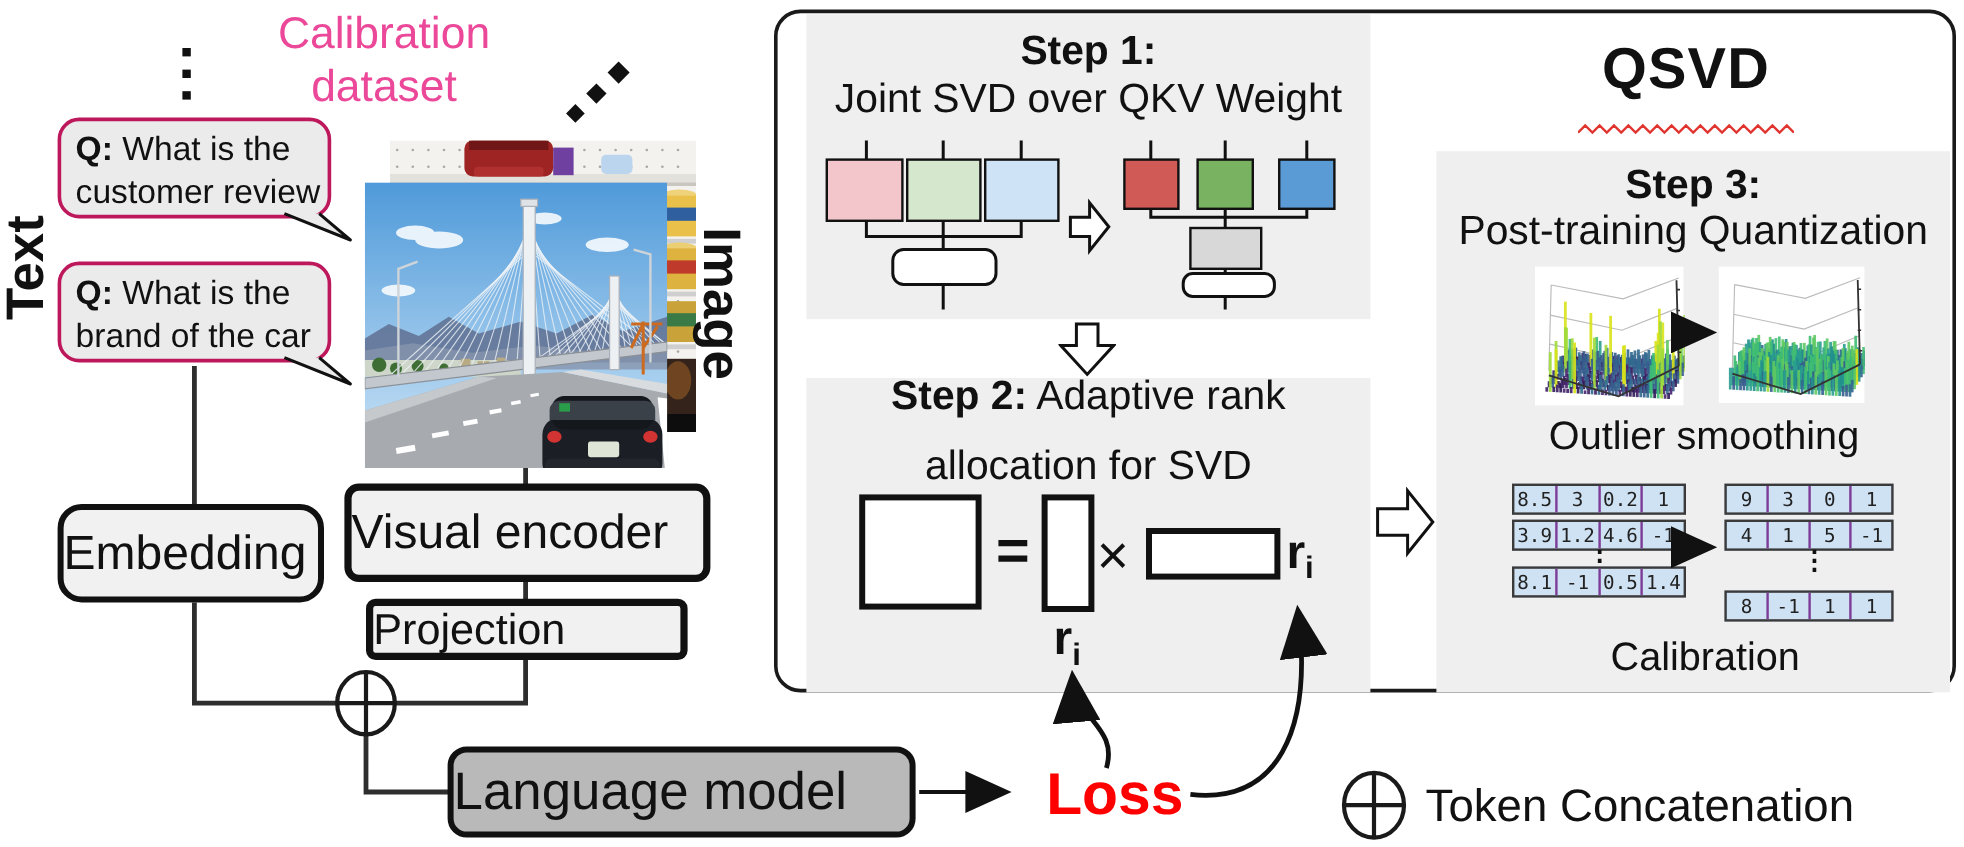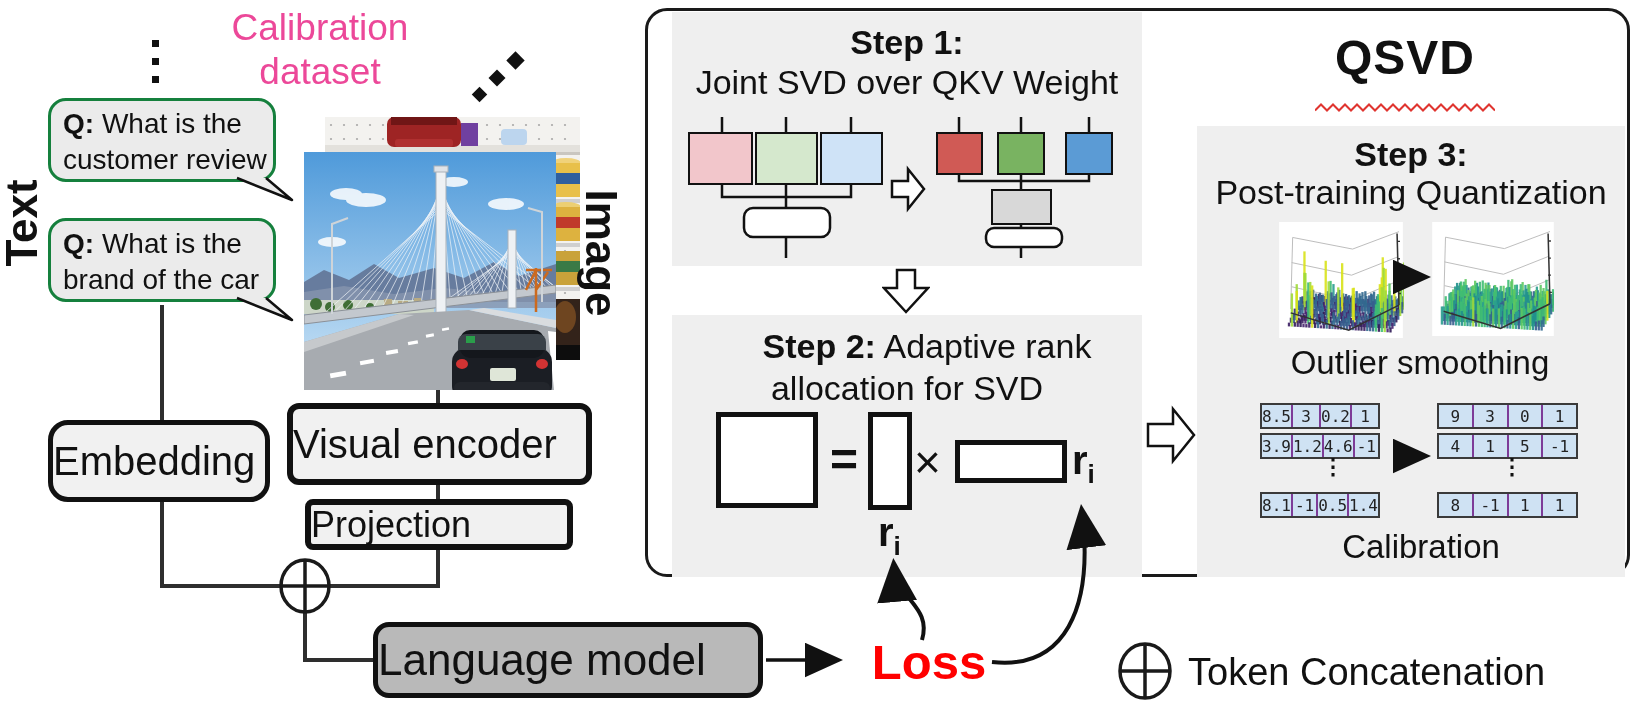--- a/index.html
+++ b/index.html
@@ -5,37 +5,37 @@
   html,body{margin:0;padding:0;background:#fff;}
   #canvas{position:relative;width:1637px;height:706px;background:#fff;
           font-family:"Liberation Sans",sans-serif;color:#111;overflow:hidden;}
   .abs{position:absolute;}
   .ctr{display:flex;align-items:center;justify-content:flex-start;text-align:center;}
   
   .cal-title{left:150px;width:340px;text-align:center;font-size:37px;line-height:44px;color:#ec4899;}
   .sq-dot{width:7px;height:7px;background:#111;}
   .dia{background:#111;transform:rotate(45deg);}
   .vlabel{font-size:44px;font-weight:bold;white-space:nowrap;}
-  .bubble{width:228px;height:84px;background:#ebebeb;border:3px solid #15803d;border-radius:18px;
+  .bubble{width:228px;height:84px;background:#ebebeb;border:3px solid #be185d;border-radius:18px;
           font-size:28px;line-height:36px;padding:5px 0 0 12px;box-sizing:border-box;}
   .flowbox{background:#f1f1f1;border:5px solid #111;box-sizing:border-box;}
   .lm{background:#b9b9b9;}
   
   .outer{left:645px;top:8px;width:985px;height:569px;background:#fff;border:3px solid #1a1a1a;border-radius:22px;box-sizing:border-box;}
   .panel{background:#efefef;}
   .step-h{font-size:34px;line-height:40px;text-align:center;}
   .step-h b{font-weight:bold;}
   .qsvd-title{font-size:48px;font-weight:bold;letter-spacing:1px;}
   .thick{background:#fff;border:5px solid #111;box-sizing:border-box;}
   .rlab{font-size:40px;font-weight:bold;line-height:40px;}
   .rlab sub{font-size:26px;}
   .opsym{font-size:48px;font-weight:bold;line-height:48px;}
   .caption{font-size:33px;text-align:center;}
   
-  .qrow{display:flex;width:120px;height:26px;background:#cfe2f3;border:2px solid #3a3a3a;box-sizing:border-box;}
+  .qrow{display:flex;width:145px;height:26px;background:#cfe2f3;border:2px solid #3a3a3a;box-sizing:border-box;}
   .qrow.wide{width:141px;}
   .qcell{flex:1;display:flex;align-items:center;justify-content:center;
          font-family:"DejaVu Sans Mono",monospace;font-size:16px;color:#222;}
   .qcell + .qcell{border-left:2px solid #7d3c98;}
   .vdots3{font-size:22px;font-weight:bold;letter-spacing:0;line-height:10px;}
   svg{display:block;}
 </style>
 </head>
 <body>
 
@@ -575,21 +575,21 @@
     <rect x="326" y="38" width="46" height="41" stroke="#111" stroke-width="2" fill="#79b361"></rect>
     <rect x="394" y="38" width="46" height="41" stroke="#111" stroke-width="2" fill="#5b9bd5"></rect>
     <rect x="320" y="95" width="59" height="34" stroke="#111" stroke-width="2" fill="#d8d8d8"></rect>
     <rect x="314" y="133" width="76" height="19" rx="8" fill="#fff" stroke="#111" stroke-width="2.5"></rect>
   </svg>
 
   <svg class="abs" style="left:882px;top:268px;z-index:2" width="48" height="46" viewBox="0 0 48 46">
     <polygon points="15,2 33,2 33,20 46,20 24,44 2,20 15,20" fill="#fff" stroke="#111" stroke-width="2.5"></polygon>
   </svg>
 
-  <div class="abs step-h" style="left:672px;top:326px;width:470px;z-index:2;padding-left:20px;">
+  <div class="abs step-h" style="left:672px;top:310px;width:470px;z-index:2;">
     <b>Step 2:</b><span> Adaptive rank</span>
   </div>
   <div class="abs step-h" style="left:672px;top:368px;width:470px;z-index:2;">allocation for SVD</div>
 
   <div class="abs thick" style="left:716px;top:412px;width:102px;height:96px;z-index:2;"></div>
   <div class="abs opsym" style="left:830px;top:436px;z-index:2;">=</div>
   <div class="abs thick" style="left:868px;top:412px;width:44px;height:98px;z-index:2;"></div>
   <div class="abs opsym" style="left:914px;top:438px;font-weight:normal;font-size:46px;z-index:2;">×</div>
   <div class="abs thick" style="left:955px;top:440px;width:112px;height:43px;z-index:2;"></div>
   <div class="abs rlab" style="left:1072px;top:440px;z-index:2;">
@@ -1281,21 +1281,21 @@
       <span class="qcell">0.2</span>
       <span class="qcell">1</span>
   </div>
   <div class="abs qrow" style="left:1260px;top:433px;z-index:2;">
     <span class="qcell">3.9</span>
       <span class="qcell">1.2</span>
       <span class="qcell">4.6</span>
       <span class="qcell">-1</span>
   </div>
   <div class="abs vdots3" style="left:1322px;top:462px;z-index:2;">⋮</div>
-  <div class="abs qrow" style="left:1260px;top:492px;z-index:2;">
+  <div class="abs qrow" style="left:1260px;top:472px;z-index:2;">
     <span class="qcell">8.1</span>
       <span class="qcell">-1</span>
       <span class="qcell">0.5</span>
       <span class="qcell">1.4</span>
   </div>
 
   <div class="abs qrow wide" style="left:1437px;top:403px;z-index:2;">
     <span class="qcell">9</span>
       <span class="qcell">3</span>
       <span class="qcell">0</span>

